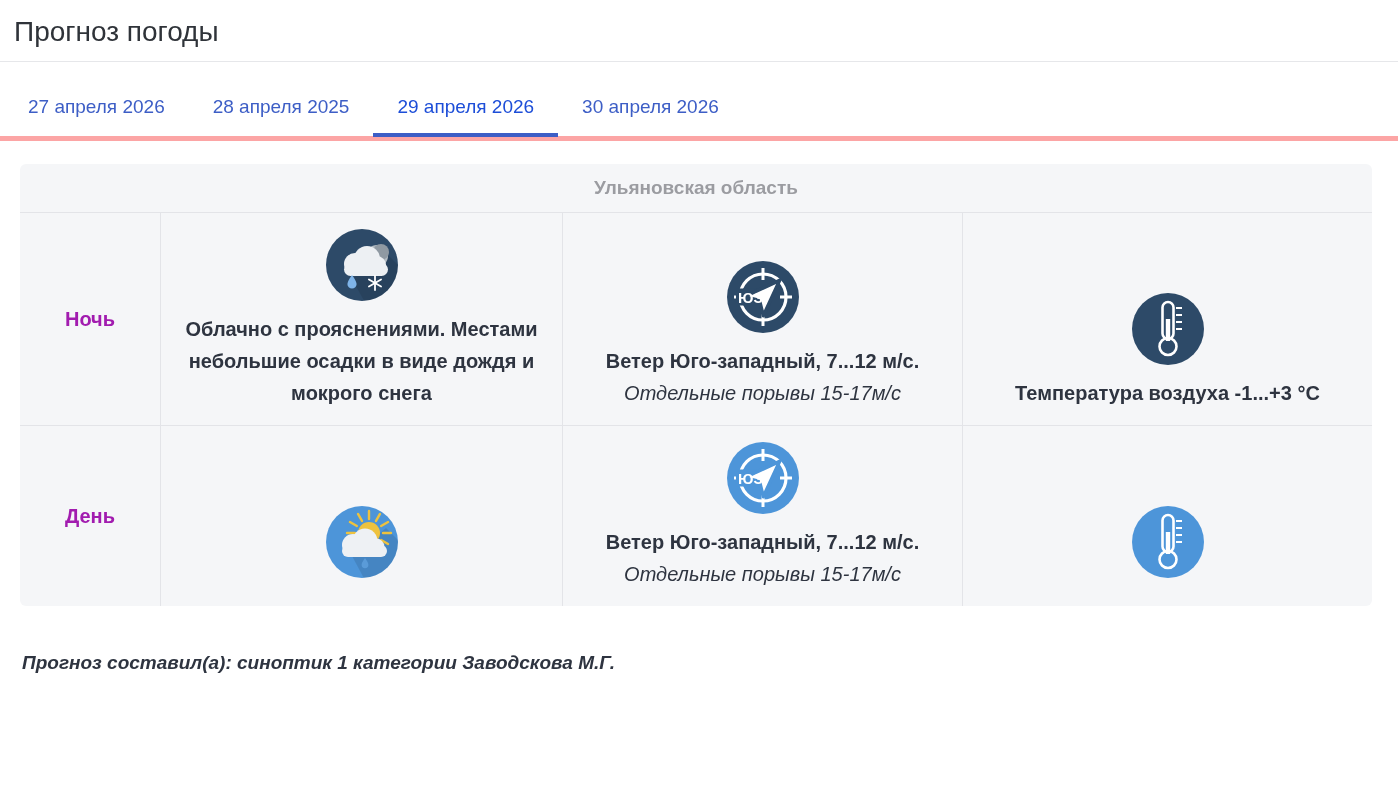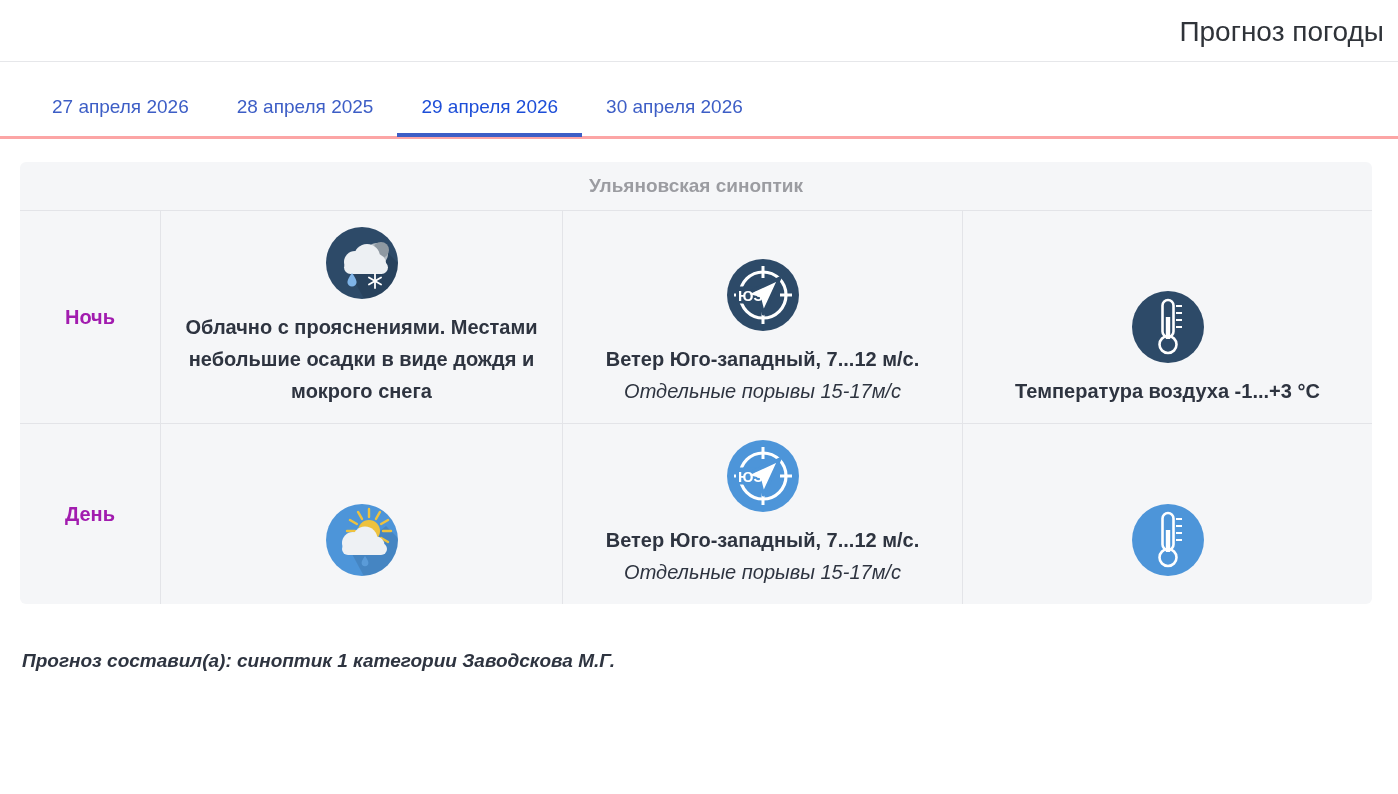--- a/index.html
+++ b/index.html
@@ -6,35 +6,35 @@
   html, body { margin: 0; padding: 0; }
   body {
     width: 1398px;
     min-height: 794px;
     background: #ffffff;
     font-family: "Liberation Sans", sans-serif;
     color: #2e3440;
   }
 
   
-  .header { padding: 16px 14px 13px 22px; text-align: right; }
+  .header { padding: 16px 14px 13px 14px; }
   .page-title {
     margin: 0;
     font-size: 28px;
     font-weight: 500;
     color: #2f3339;
   }
   .header-divider { border-bottom: 1px solid #e6e7ea; }
 
   
   .tabs {
     display: flex;
     align-items: flex-end;
-    border-bottom: 3px solid #fca5a5;
-    padding: 20px 0 0 28px;
+    border-bottom: 5px solid #fca5a5;
+    padding: 20px 0 0 4px;
   }
   .tab {
     font-size: 19px;
     font-weight: 500;
     color: #3d5ec6;
     padding: 14px 24px 15px 24px;
     border-bottom: 4px solid transparent;
     margin-bottom: -1px;
     cursor: pointer;
     white-space: nowrap;
@@ -117,21 +117,21 @@
 
 <div class="tabs">
   <div class="tab">27 апреля 2026</div>
   <div class="tab">28 апреля 2025</div>
   <div class="tab active">29 апреля 2026</div>
   <div class="tab">30 апреля 2026</div>
 </div>
 
 <div class="forecast-table">
 
-  <div class="region-header">Ульяновская синоптик</div>
+  <div class="region-header">Ульяновская область</div>
 
   <div class="cell c-first">
     <span>Ночь</span>
   </div>
 
   <div class="cell">
     <div class="cell-content">
       <svg class="icon" viewBox="0 0 72 72">
         <defs>
             <clipPath id="nclip">

